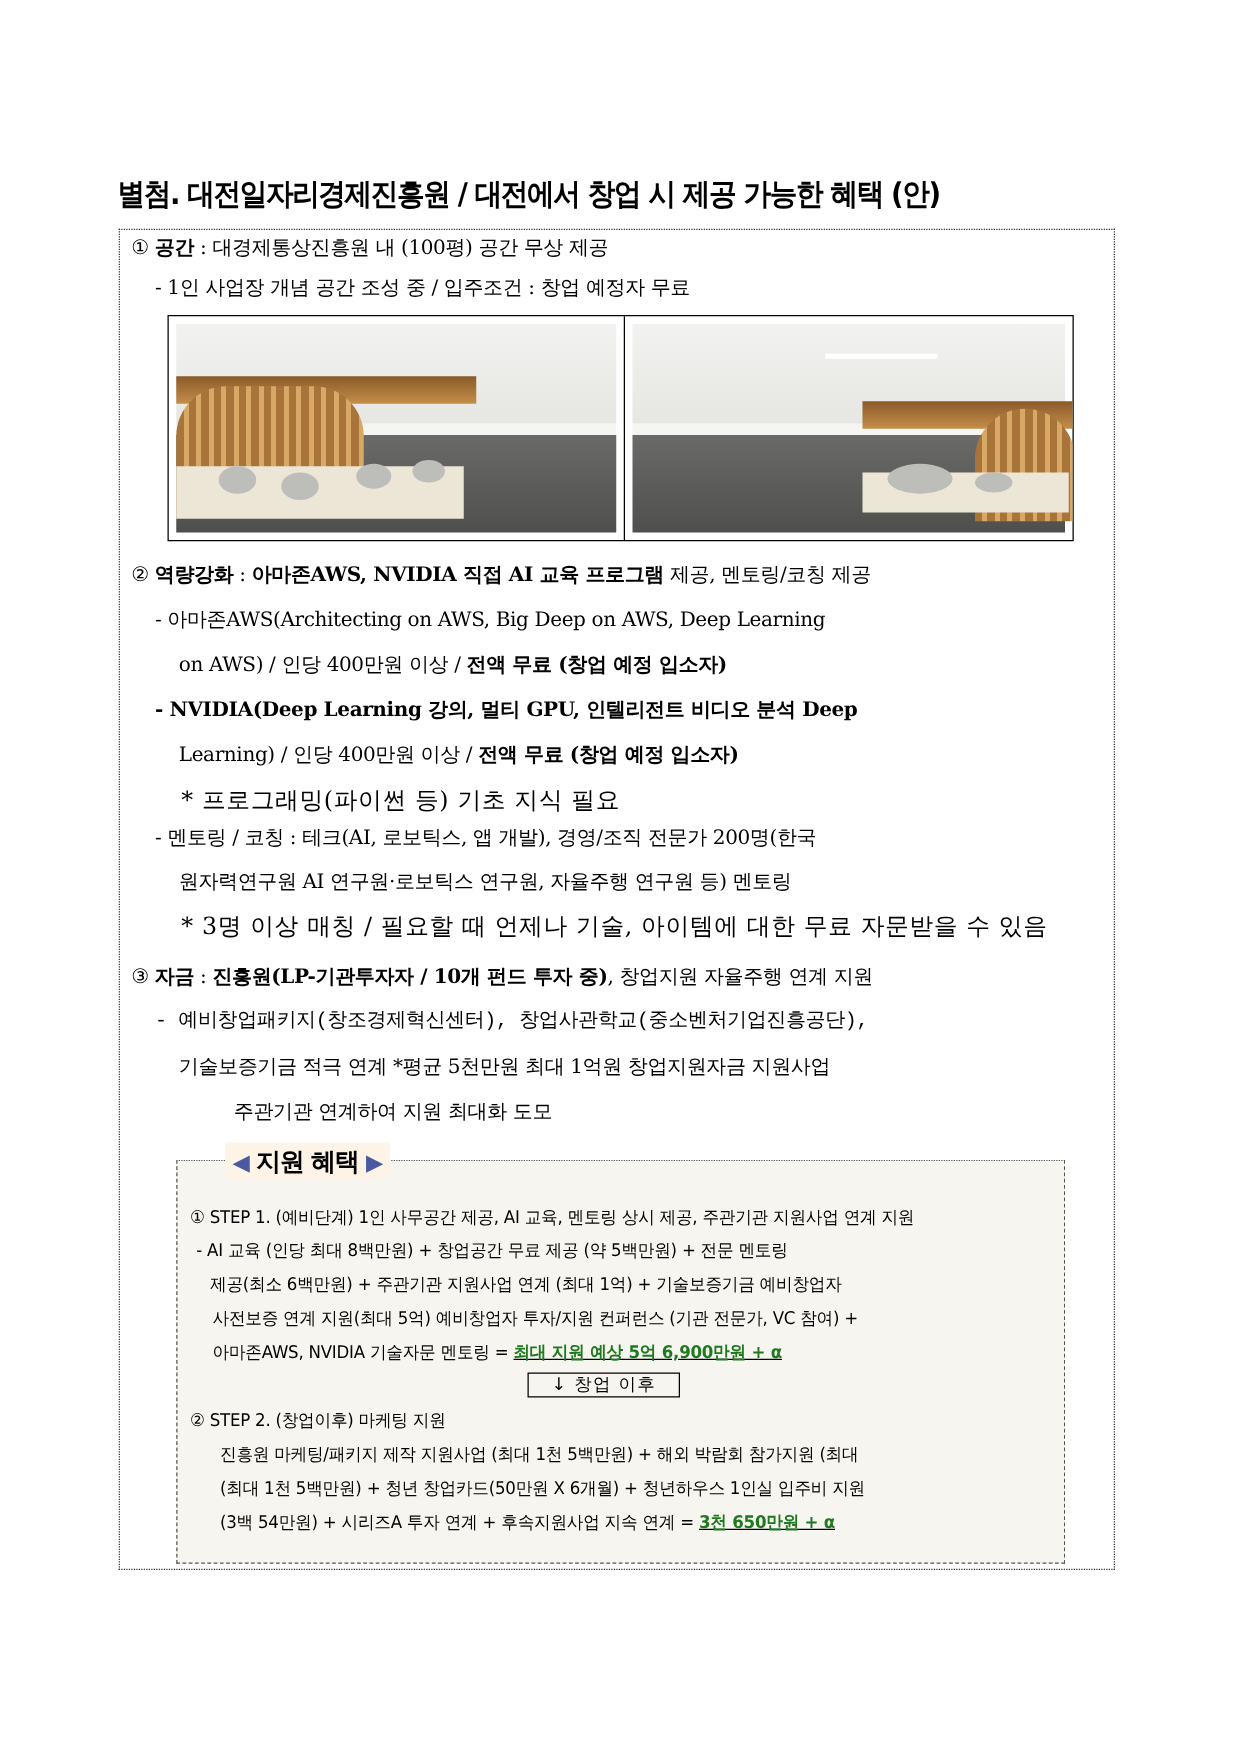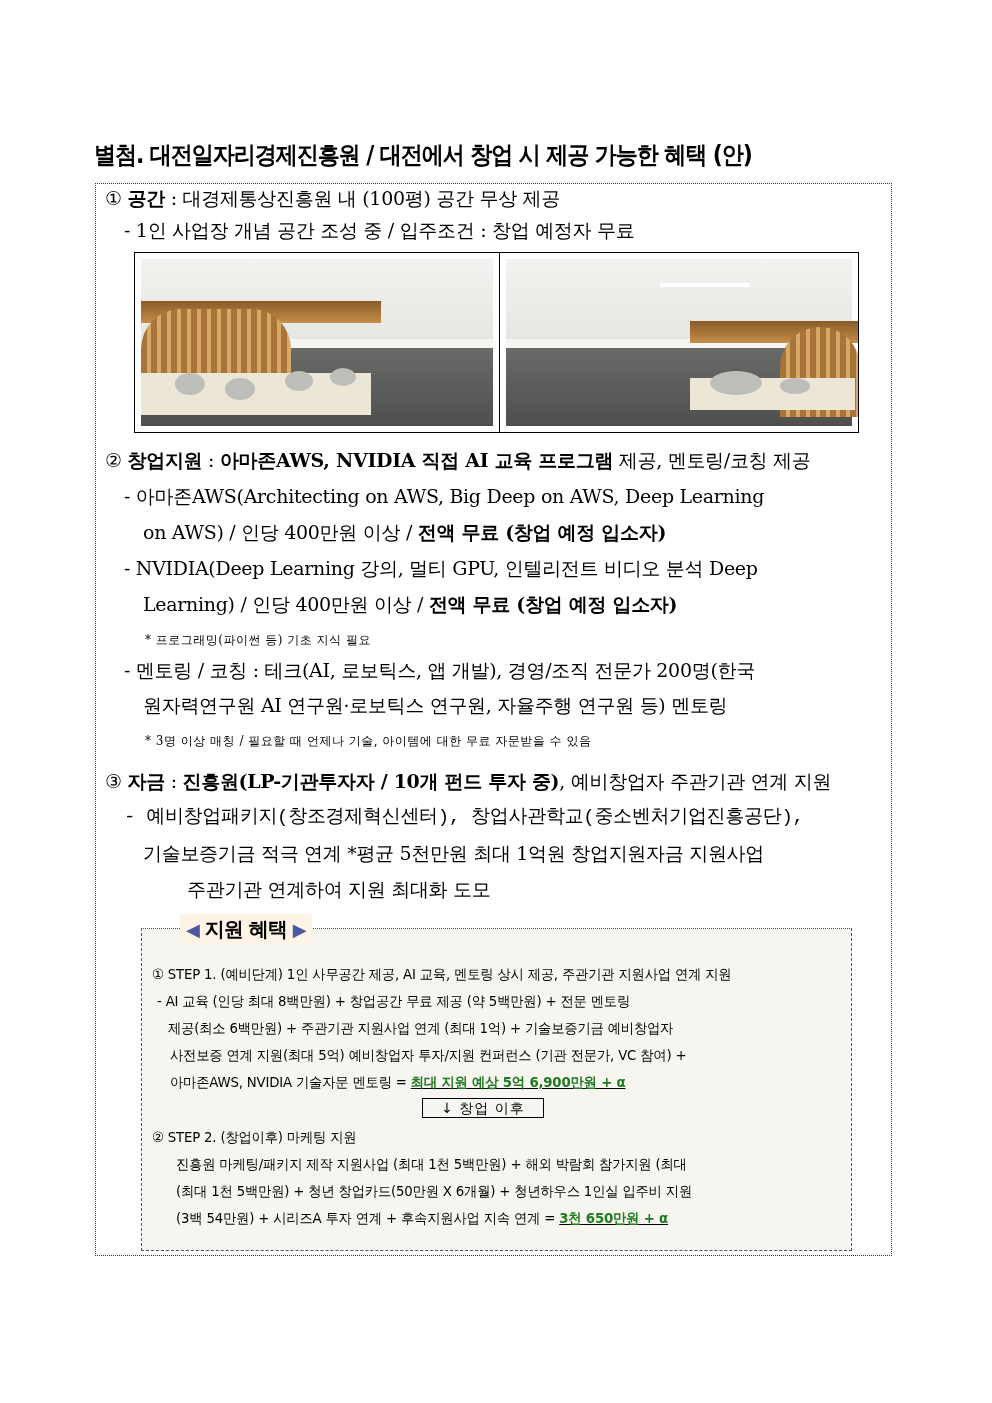--- a/index.html
+++ b/index.html
@@ -1,21 +1,21 @@
 <!DOCTYPE html>
 <html><head>
 <meta charset="utf-8">
 <style>
   html, body { margin:0; padding:0; background:#ffffff; }
   body { width:992px; height:1403px; position:relative; font-family:"DejaVu Serif","Liberation Serif",serif; color:#000; overflow:hidden; }
   .title { position:absolute; left:94px; top:139px; font-family:"DejaVu Sans","Liberation Sans",sans-serif; font-weight:bold; font-size:24px; letter-spacing:-1.2px; white-space:nowrap; transform:scaleX(0.92); transform-origin:left top; }
   .outer { position:absolute; left:95px; top:183px; width:797px; height:1073px; border:1px dotted #333; box-sizing:border-box; }
-  .line { position:absolute; white-space:nowrap; font-size:19px; line-height:24px; letter-spacing:-0.3px; }
+  .line { position:absolute; white-space:nowrap; font-size:16px; line-height:24px; letter-spacing:-0.3px; }
   .b { font-weight:bold; }
-  .small { font-size:12px; letter-spacing:0.5px; }
+  .small { font-size:19px; letter-spacing:0.5px; }
   .photos { position:absolute; left:134px; top:252px; width:725px; height:181px; border:1px solid #000; box-sizing:border-box; display:flex; }
   .photo { position:relative; height:100%; overflow:hidden; }
   .photo1 { width:364px; border-right:1px solid #000; }
   .photo2 { flex:1; }
   .photo .ceil { position:absolute; left:6px; right:6px; top:6px; height:80px; background:linear-gradient(#f2f2f0,#e6e6e3); }
   .photo .floor { position:absolute; left:6px; right:6px; bottom:6px; height:78px; background:linear-gradient(#6a6a68,#4f504e); }
   .photo .mid { position:absolute; left:6px; right:6px; top:86px; height:14px; background:#f5f5f2; }
   .photo .wood { position:absolute; background:repeating-linear-gradient(90deg,#a8743a 0 6px,#d7a866 6px 10px); border-radius:40px 40px 0 0; }
   .photo .woodceil { position:absolute; height:22px; background:linear-gradient(#8a5a28,#c48e4a); }
   .photo .rug { position:absolute; background:#ece6d6; }
@@ -64,38 +64,38 @@
     <div class="woodceil" style="left:190px; top:68px; width:170px;"></div>
     <div class="wood" style="left:280px; top:74px; width:80px; height:90px;"></div>
     <div class="rug" style="left:190px; top:125px; width:165px; height:32px;"></div>
     <div class="seat" style="left:210px; top:118px; width:52px; height:24px;"></div>
     <div class="seat" style="left:280px; top:125px; width:30px; height:16px;"></div>
   </div>
 </div>
 
 <div class="line" style="left:105px; top:448px;">
   <span>②</span>
-  <span class="b">창업지원</span><span> : </span><span class="b">아마존AWS, NVIDIA 직접 AI 교육 프로그램</span><span> 제공, 멘토링/코칭 제공</span>
+  <span class="b">역량강화</span><span> : </span><span class="b">아마존AWS, NVIDIA 직접 AI 교육 프로그램</span><span> 제공, 멘토링/코칭 제공</span>
 </div>
 <div class="line" style="left:124px; top:484px;">- 아마존AWS(Architecting on AWS, Big Deep on AWS, Deep Learning</div>
 <div class="line" style="left:143px; top:520px;text-align:right;">
   <span>on AWS) / 인당 400만원 이상 / </span><span class="b">전액 무료 (창업 예정 입소자)</span>
 </div>
-<div class="line" style="left:124px; top:556px;">- NVIDIA(Deep Learning 강의, 멀티 GPU, 인텔리전트 비디오 분석 Deep</div>
+<div class="line" style="left:124px; top:556px;font-weight:bold;">- NVIDIA(Deep Learning 강의, 멀티 GPU, 인텔리전트 비디오 분석 Deep</div>
 <div class="line" style="left:143px; top:592px;">
   <span>Learning) / 인당 400만원 이상 / </span><span class="b">전액 무료 (창업 예정 입소자)</span>
 </div>
 <div class="line small" style="left:145px; top:628px;">* 프로그래밍(파이썬 등) 기초 지식 필요</div>
 <div class="line" style="left:124px; top:658px;text-align:right;">- 멘토링 / 코칭 : 테크(AI, 로보틱스, 앱 개발), 경영/조직 전문가 200명(한국</div>
 <div class="line" style="left:143px; top:693px;">원자력연구원 AI 연구원·로보틱스 연구원, 자율주행 연구원 등) 멘토링</div>
 <div class="line small" style="left:145px; top:729px;">* 3명 이상 매칭 / 필요할 때 언제나 기술, 아이템에 대한 무료 자문받을 수 있음</div>
 
 <div class="line" style="left:105px; top:769px;">
   <span>③</span>
-  <span class="b">자금</span><span> : </span><span class="b">진흥원(LP-기관투자자 / 10개 펀드 투자 중)</span><span>, 예비창업자 주관기관 연계 지원</span>
+  <span class="b">자금</span><span> : </span><span class="b">진흥원(LP-기관투자자 / 10개 펀드 투자 중)</span><span>, 창업지원 자율주행 연계 지원</span>
 </div>
 <div class="line" style="left:124px; top:805px;font-family:Liberation Mono, monospace;">- 예비창업패키지(창조경제혁신센터), 창업사관학교(중소벤처기업진흥공단),</div>
 <div class="line" style="left:143px; top:841px;">기술보증기금 적극 연계 *평균 5천만원 최대 1억원 창업지원자금 지원사업</div>
 <div class="line" style="left:143px; top:877px;margin-left:44px;">주관기관 연계하여 지원 최대화 도모</div>
 
 <div class="inner"></div>
 <div class="legend">
   <span class="arrow">◀</span>
   <span>지원 혜택</span>
   <span class="arrow">▶</span>

